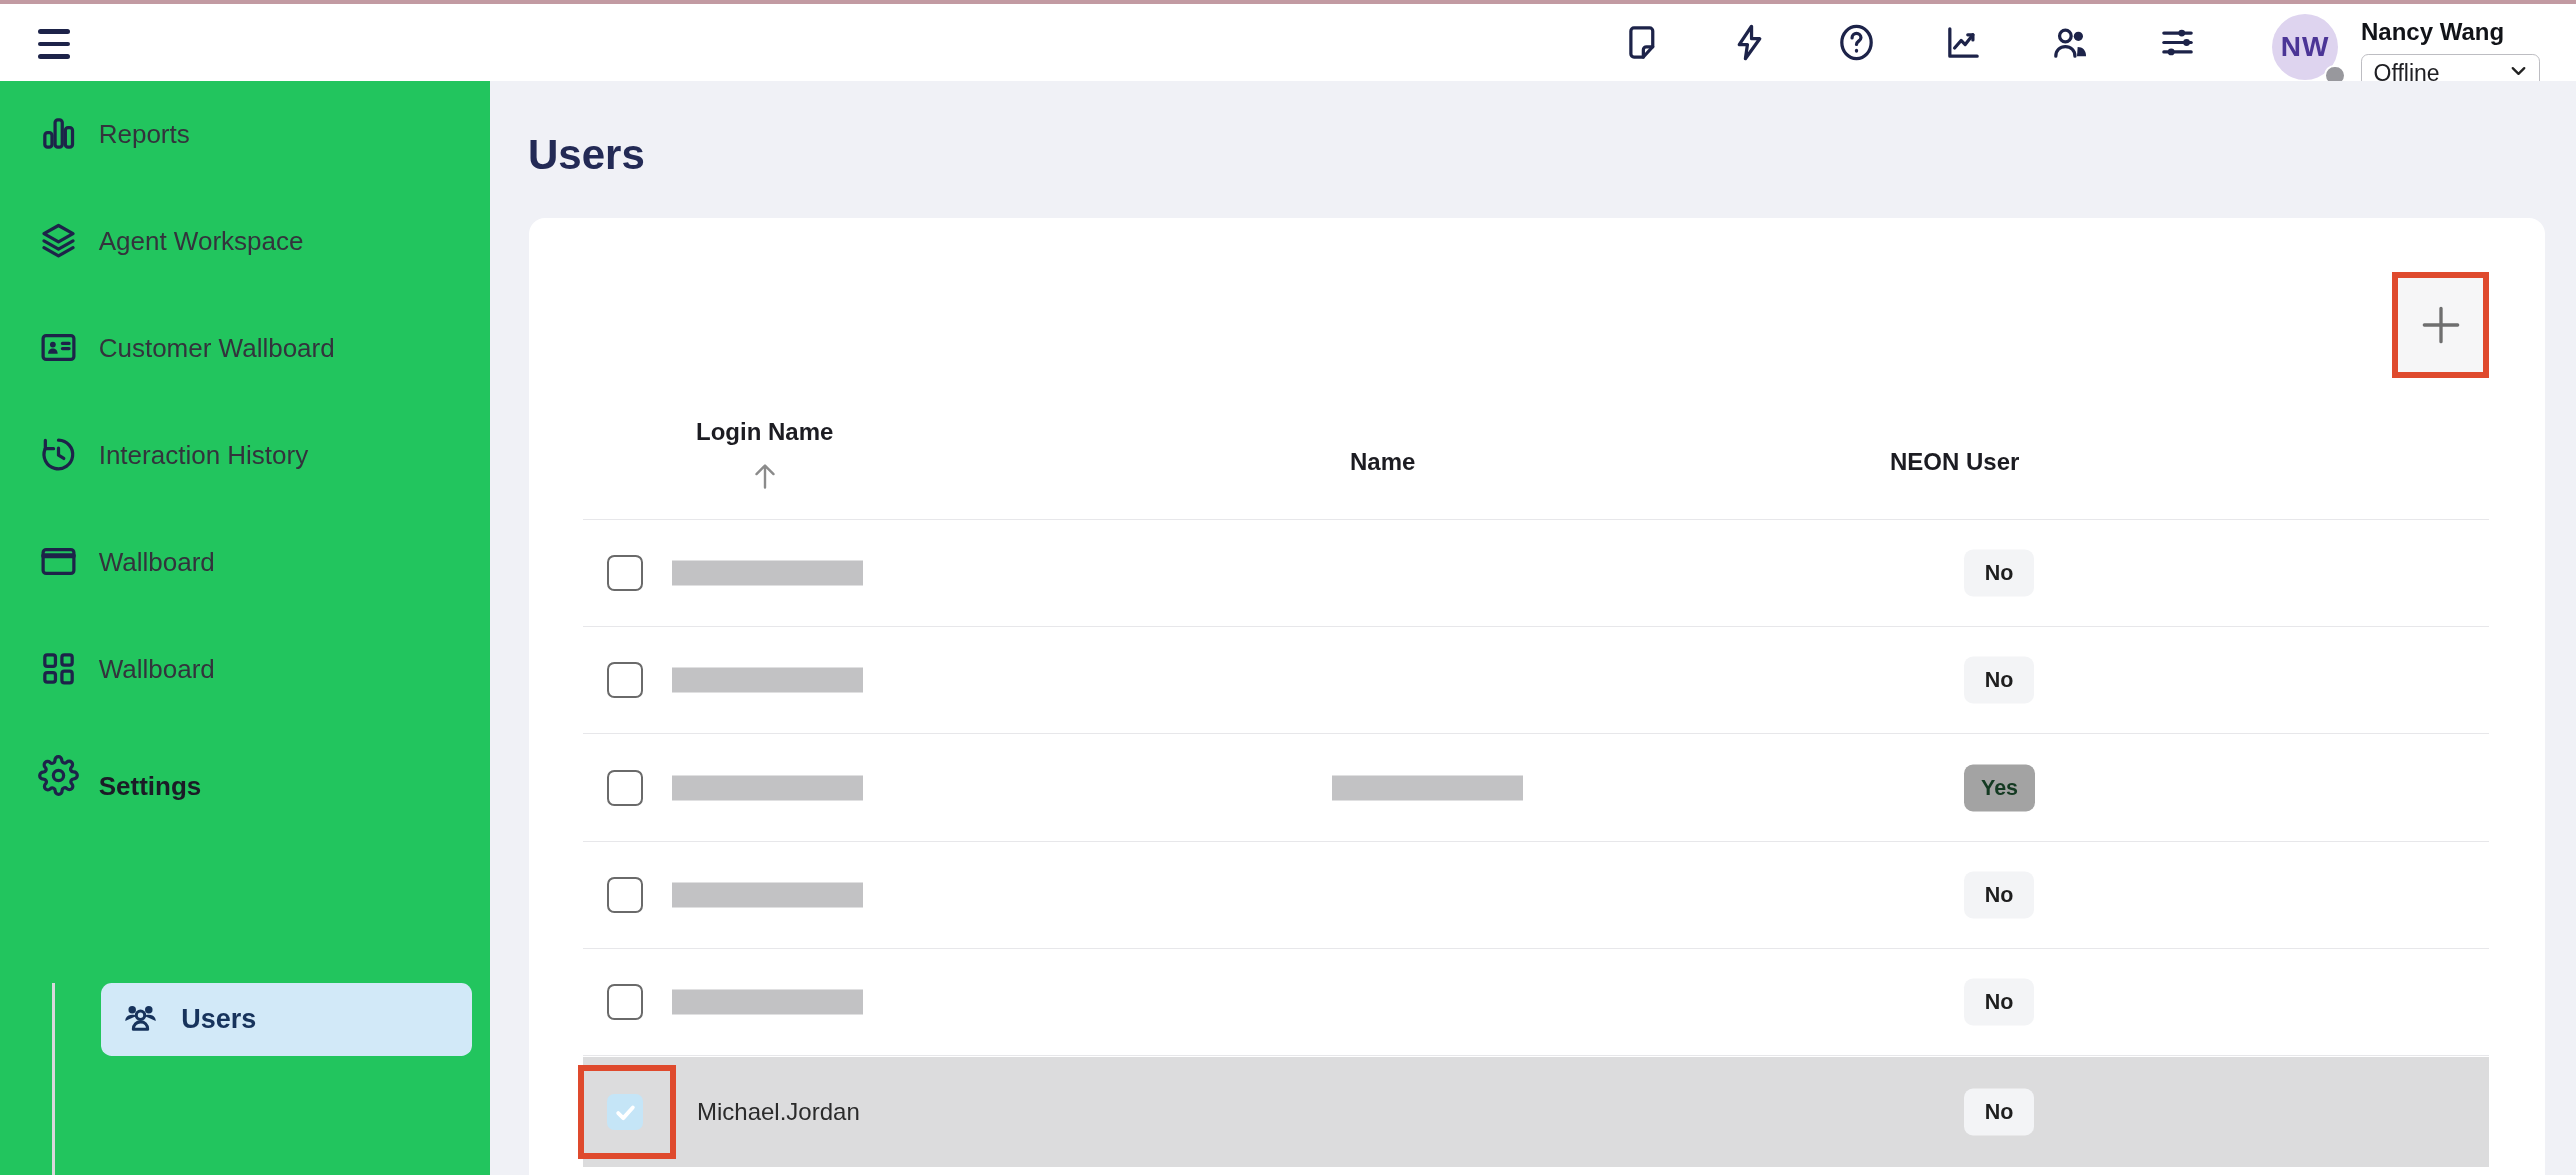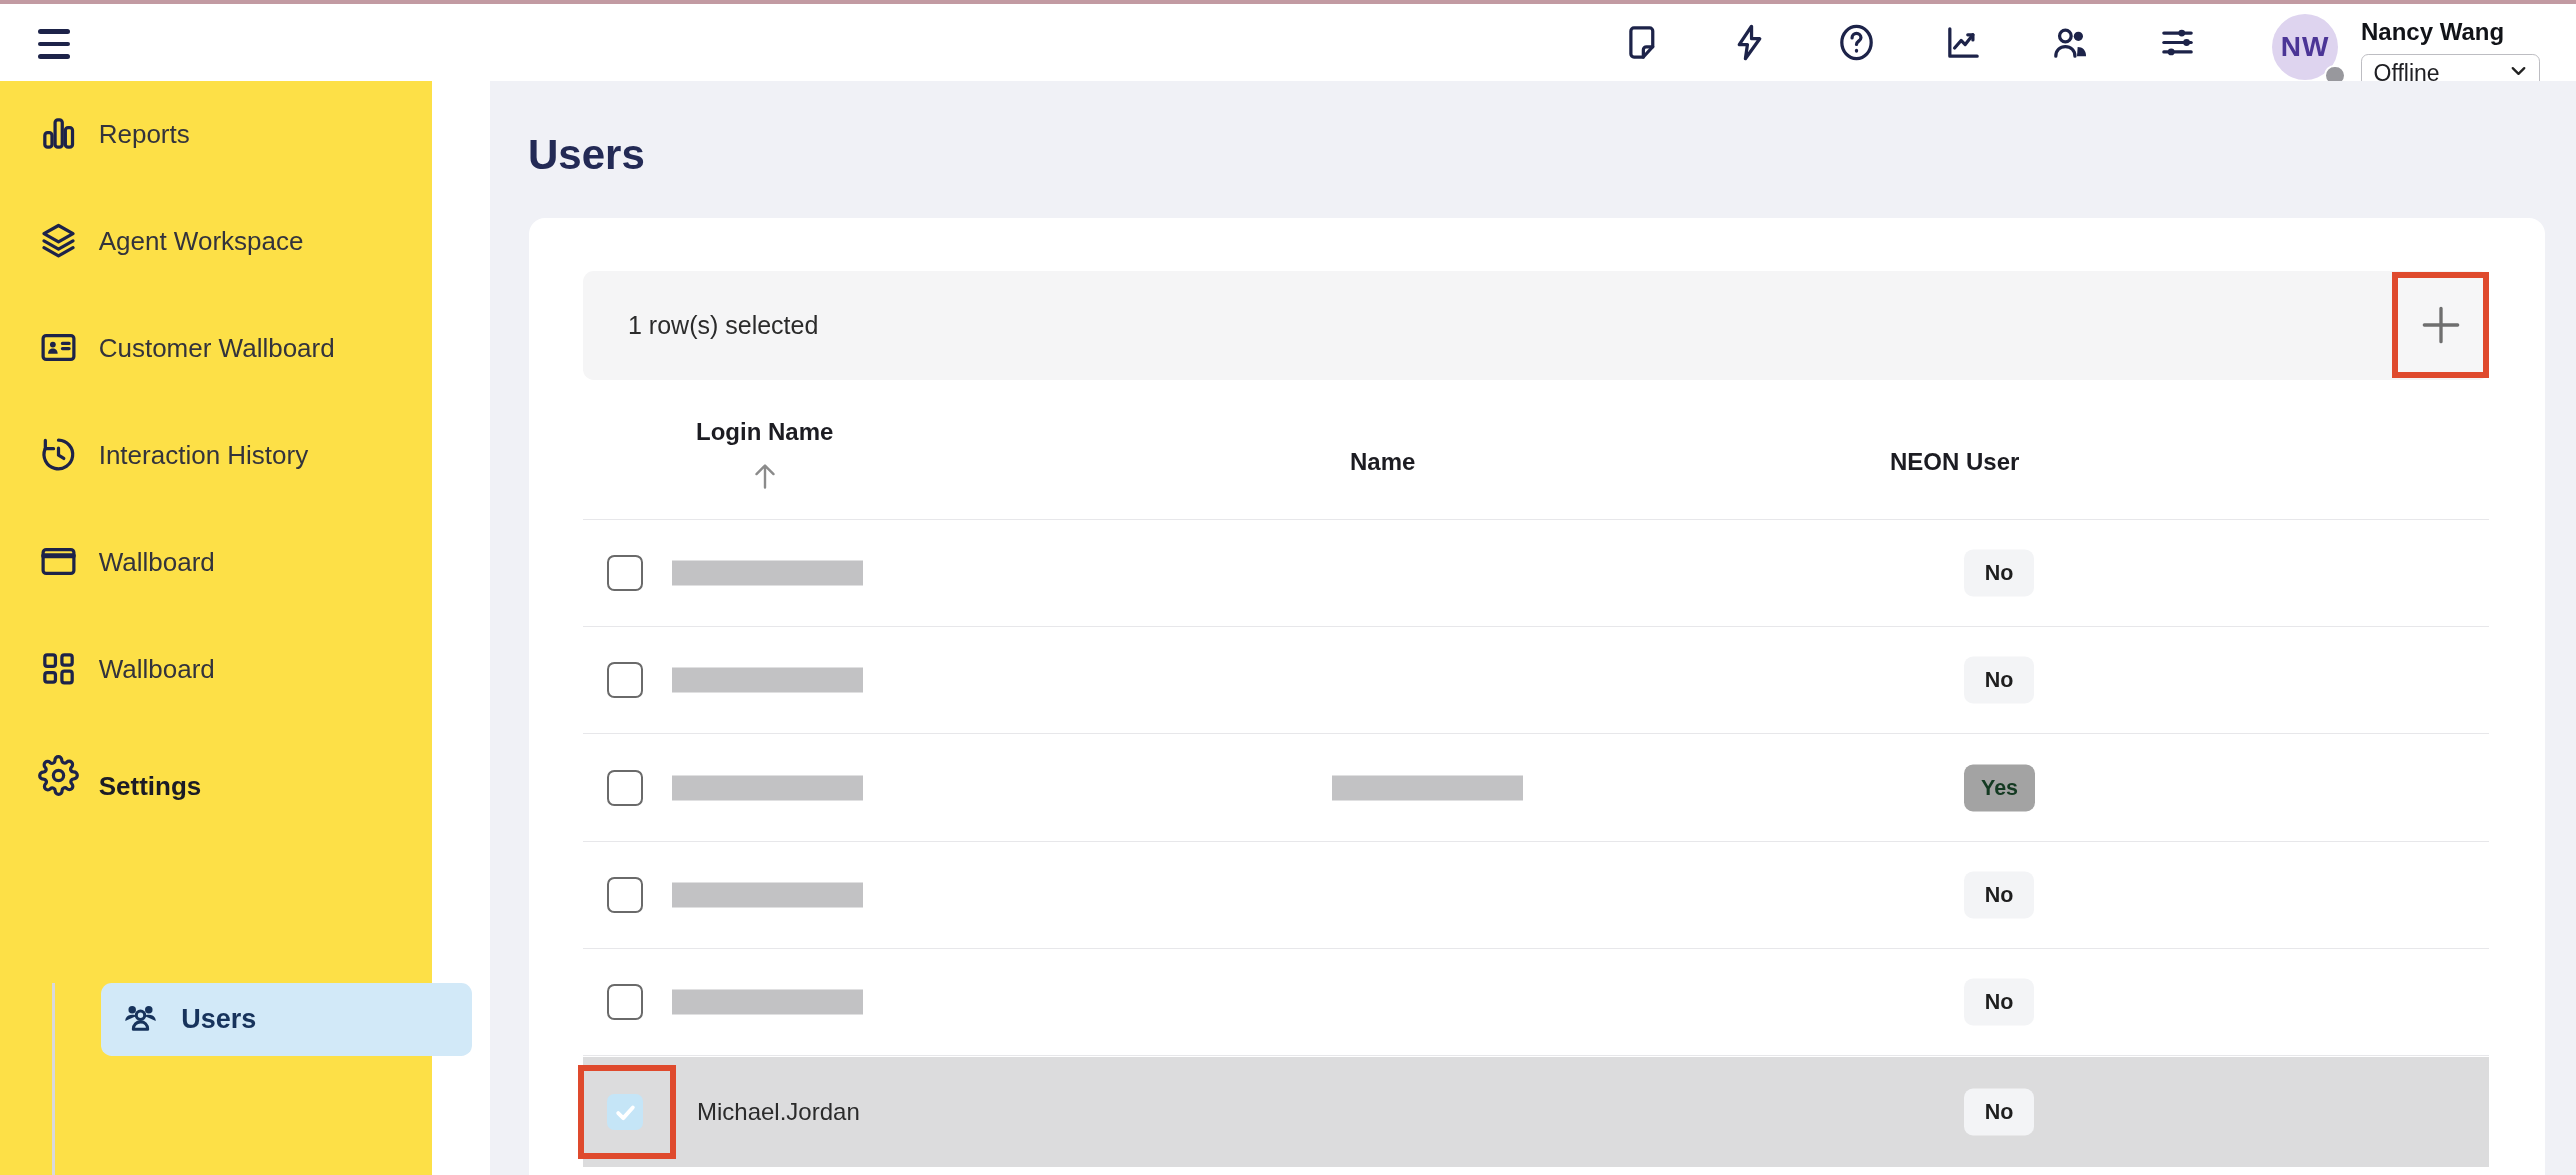--- a/index.html
+++ b/index.html
@@ -20,21 +20,21 @@
 
   .avatar-wrap { position:absolute; left:2272px; top:10.7px; width:70px; height:70px; }
   .avatar { width:66px; height:66px; border-radius:50%; background:#ded4ef; color:#4b3596; font-weight:bold; font-size:28px; display:flex; align-items:center; justify-content:center; letter-spacing:0.9px; }
   .status-dot { position:absolute; right:-3.6px; bottom:-1.8px; width:21.5px; height:21.5px; border-radius:50%; background:#98989d; border:2.7px solid #ffffff; }
   .user-block { position:absolute; left:2361px; top:14.3px; width:179px; }
   .user-name { font-size:24px; font-weight:bold; color:#111318; }
   .status-select { margin-top:8px; width:179px; height:39px; border:1.8px solid #bdbdc2; border-radius:7.2px; background:#ffffff; display:flex; align-items:center; justify-content:space-between; padding:0 9px 0 11.6px; font-size:23px; color:#202024; cursor:pointer; }
   .status-select svg { width:23px; height:23px; stroke:#222; stroke-width:2.4; fill:none; stroke-linecap:round; stroke-linejoin:round; }
 
   
-  .sidebar { position:absolute; left:0; top:81px; width:432px; height:1095px; background:#fde047; }
+  .sidebar { position:absolute; left:0; top:81px; width:490px; height:1095px; background:#22c55e; }
   .nav-item { position:relative; height:107px; display:flex; align-items:center; padding-left:38px; cursor:pointer; background:none; border:none; width:100%; text-align:left; }
   .nav-item svg { width:41px; height:41px; stroke:#1d2349; fill:none; stroke-width:1.9; stroke-linecap:round; stroke-linejoin:round; flex:0 0 41px; }
   .nav-label { margin-left:19.7px; font-size:26px; color:#33333c; }
   .nav-item.bold .nav-label { font-weight:bold; color:#1b1b26;margin-top:20px; }
   .sub-rail { position:absolute; left:52px; top:902px; width:2.7px; height:192px; background:#d8d8dc; }
   .users-pill { position:absolute; left:101px; top:902px; width:371px; height:73px; background:#d2e9f8; border-radius:10.7px; display:flex; align-items:center; padding-left:19.7px; cursor:pointer; border:none; }
   .users-pill svg { width:39px; height:39px; fill:#17335c; stroke:#17335c; stroke-width:1.6; stroke-linecap:round; stroke-linejoin:round; }
   .users-pill .nav-label { margin-left:21.5px; font-weight:bold; color:#17335c; font-size:27px; }
 
   
@@ -220,23 +220,20 @@
         </svg>
       </span>
       <span class="nav-label">Users</span>
     </button>
   </aside>
 
   <main class="main">
     <h1 class="page-title">Users</h1>
 
     <section class="card">
-      <div class="toolbar">
-        <span class="toolbar-text">1 row(s) selected</span>
-      </div>
       <button class="add-btn" title="">
         <svg viewBox="0 0 24 24">
             <path d="M12 4 V20 M4 12 H20"></path>
           </svg>
       </button>
 
       <div class="thead">
         <button class="th th-login">
           <span>Login Name</span>
           <span class="sort-arrow">

